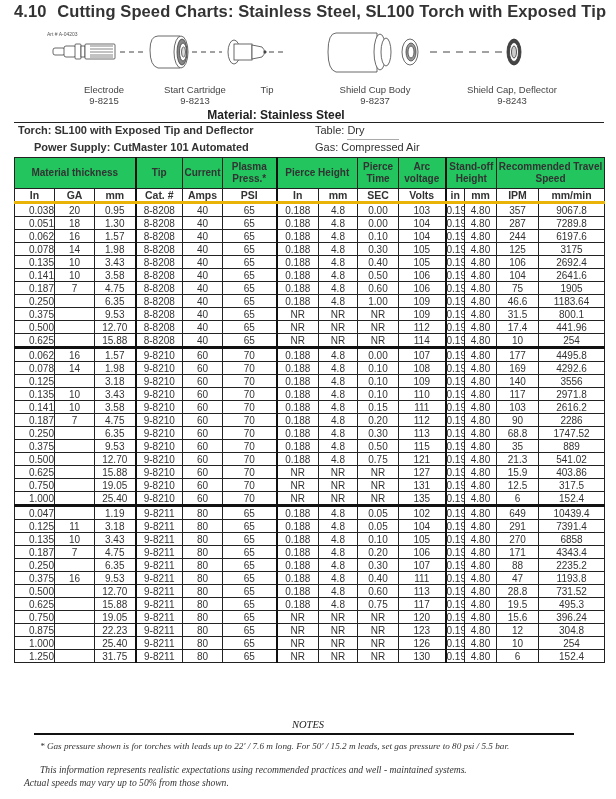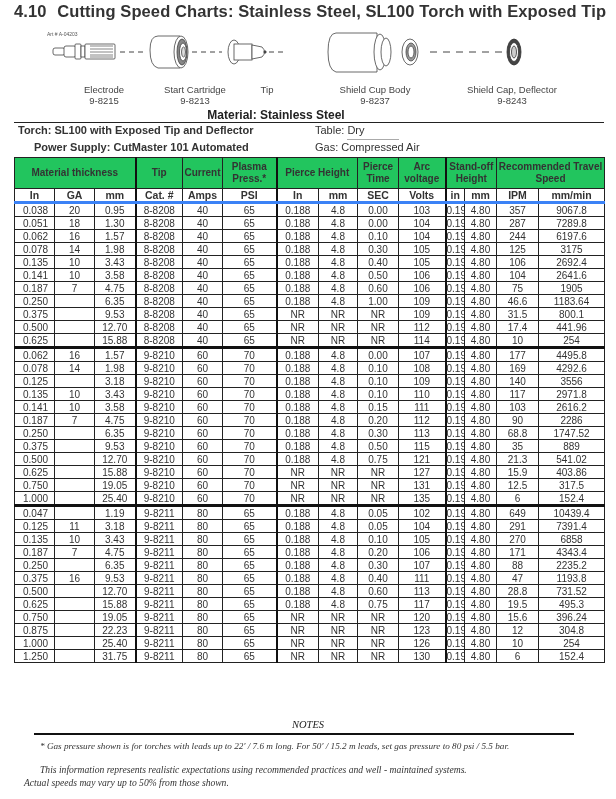--- a/index.html
+++ b/index.html
@@ -9,26 +9,26 @@
   .art { position:absolute; left:47px; top:31px; font-size:5px; color:#555; }
   .parts { position:absolute; left:0; top:30px; width:616px; height:80px; }
   .plabel { position:absolute; font-size:9.5px; color:#444; text-align:center; line-height:11px; white-space:nowrap; transform:translateX(-50%); }
   .material { position:absolute; left:0; width:552px; top:108px; text-align:center; font-weight:bold; font-size:12px; color:#222; }
   .mat-line { position:absolute; left:14px; width:590px; top:122px; height:1px; background:#222; }
   .info { position:absolute; font-size:11px; font-weight:bold; color:#333; white-space:nowrap; }
   .info .v { font-weight:normal; }
   .table-underline { position:absolute; left:347px; top:139px; width:52px; height:1px; background:#aaa; }
   table.spec { position:absolute; left:14px; top:157px; border-collapse:collapse; table-layout:fixed; width:590px; }
   table.spec td, table.spec th { border:1px solid #222; padding:0; text-align:center; font-size:10px; height:12px; line-height:11px; color:#333; overflow:hidden; white-space:nowrap; }
-  table.spec td.l { text-align:center; padding-left:2px; }
+  table.spec td.l { text-align:right; padding-left:2px; }
   table.spec th.h { background:#22c55e; font-weight:bold; font-size:10px; height:30px; line-height:12px; color:#333; }
   table.spec th.u { background:#fff; font-weight:bold; font-size:10.5px; height:12px; }
   table.spec .tl { border-left:2px solid #111; }
   table.spec tr.sec td { border-top:3px solid #111; }
-  table.spec tr.hd2 th { border-bottom:3px solid #3b82f6; }
+  table.spec tr.hd2 th { border-bottom:3px solid #eab308; }
   .notes-title { position:absolute; left:0; width:616px; top:719px; text-align:center; font-family:"Liberation Serif", serif; font-style:italic; font-size:10.5px; color:#222; }
   .notes-line { position:absolute; left:34px; width:540px; top:733px; height:2px; background:#111; }
   .note { position:absolute; font-family:"Liberation Serif", serif; font-style:italic; font-size:9.2px; color:#333; white-space:nowrap; }
 </style>
 </head>
 <body>
 
 <div class="title"><span class="num">4.10</span> <span>Cutting Speed Charts: Stainless Steel, SL100 Torch with Exposed Tip</span></div>
 <div class="art">Art # A-04203</div>
 

